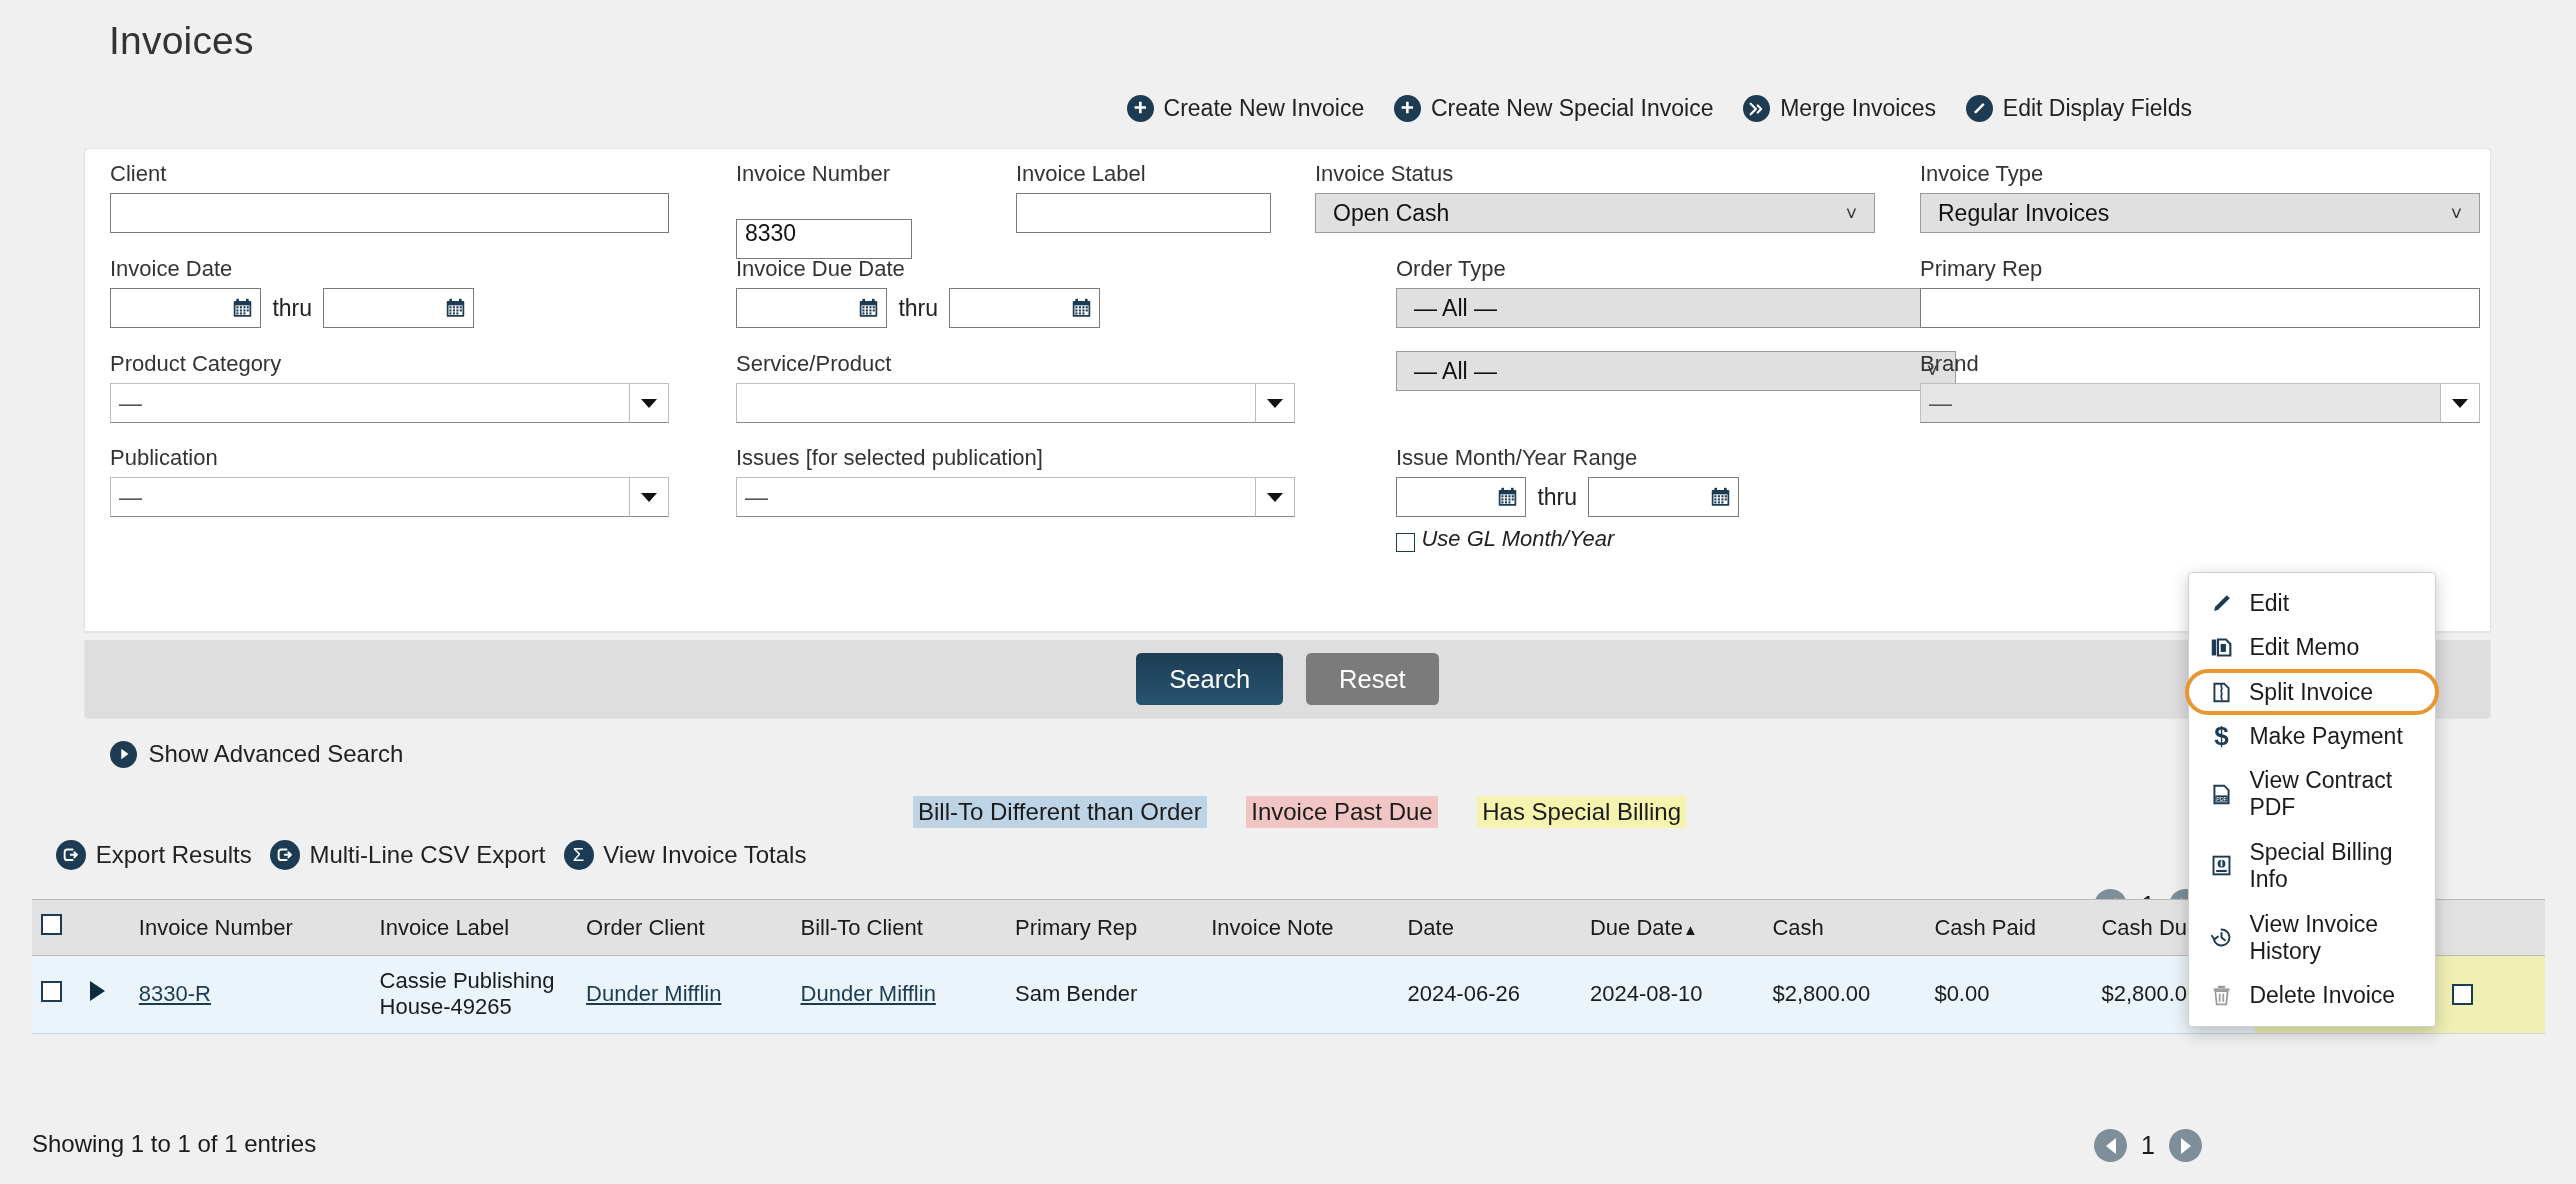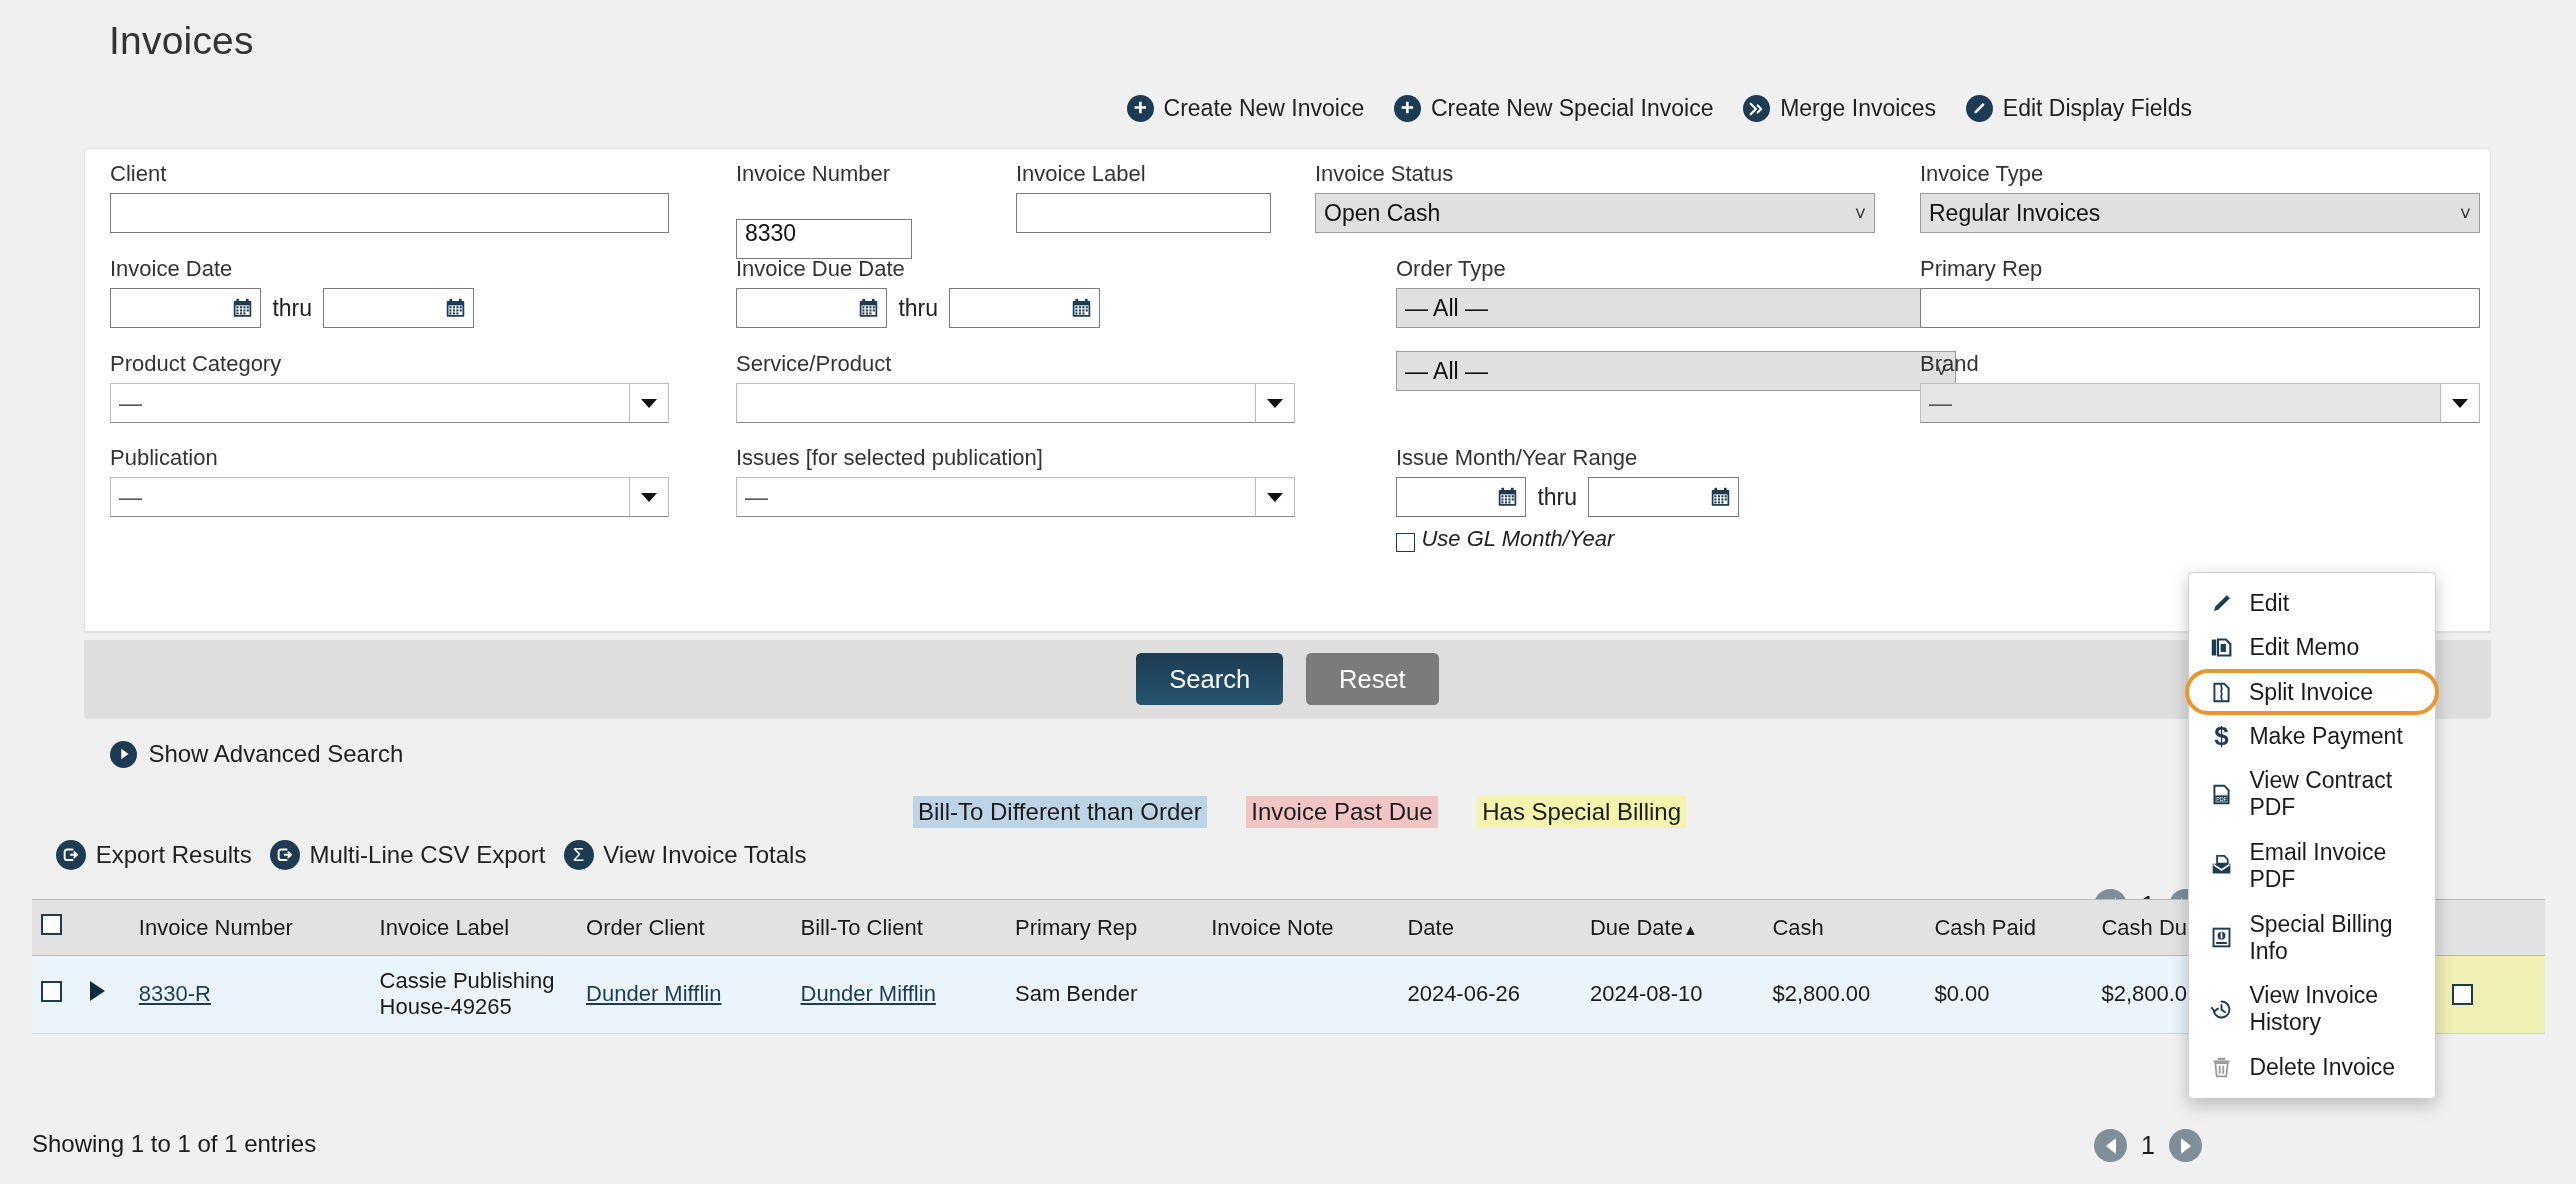--- a/index.html
+++ b/index.html
@@ -52,21 +52,21 @@
     white-space: nowrap; display: block;
   }
   .txt {
     height: 40px; border: 0.9px solid #7a7a7a; background: #fff;
     font-size: 23px; font-family: "Liberation Sans", sans-serif;
     padding: 0 8px; color: #111; display: block;
   }
   .sel {
     height: 40px; border: 0.9px solid #9a9a9a; background: #e0e0e0;
     font-size: 23px; font-family: "Liberation Sans", sans-serif;
-    padding: 0 8px; color: #111;
+    padding: 0 17px; color: #111;
     display: flex; align-items: center; justify-content: space-between;
   }
   .sel .chev { font-size: 19.4px; color: #333; line-height: 1; }
 
   
   .combo { display: flex; align-items: stretch; }
   .combo-input {
     flex: 1 1 auto; height: 40px;
     border: 0.9px solid #bdbdbd; border-bottom-color: #8b8b8b;
     background: #fff; font-size: 23px; padding: 0 8px;
@@ -687,30 +687,20 @@
             <path d="M5 3h11l5 5v15H5z" fill="none" stroke="#1d3c53" stroke-width="2.2"></path>
             <rect x="6" y="14" width="14" height="7" fill="#1d3c53"></rect>
             <text x="13" y="20" font-size="6" fill="#fff" text-anchor="middle" font-family="Liberation Sans, sans-serif">PDF</text>
           </svg>
       </span>
       <span>View Contract PDF</span>
     </div>
     <div class="ctx-item">
       <span class="ctx-ico">
         <svg width="23" height="23" viewBox="0 0 26 26">
-            <path d="M8 2h8l4 4v5H8z" fill="none" stroke="#1d3c53" stroke-width="2"></path>
-            <path d="M3 11h20v11H3z" fill="#1d3c53"></path>
-            <path d="M4 12l9 6 9-6" fill="none" stroke="#fff" stroke-width="2"></path>
-          </svg>
-      </span>
-      <span>Email Invoice PDF</span>
-    </div>
-    <div class="ctx-item">
-      <span class="ctx-ico">
-        <svg width="23" height="23" viewBox="0 0 26 26">
             <rect x="4" y="3" width="18" height="20" fill="none" stroke="#1d3c53" stroke-width="2.2"></rect>
             <circle cx="13" cy="11" r="4.4" fill="#1d3c53"></circle>
             <rect x="12" y="9" width="2" height="5" fill="#fff"></rect>
             <circle cx="13" cy="7.8" r="1" fill="#fff"></circle>
             <rect x="7" y="18" width="12" height="2.4" fill="#1d3c53"></rect>
           </svg>
       </span>
       <span>Special Billing Info</span>
     </div>
     <div class="ctx-item">

